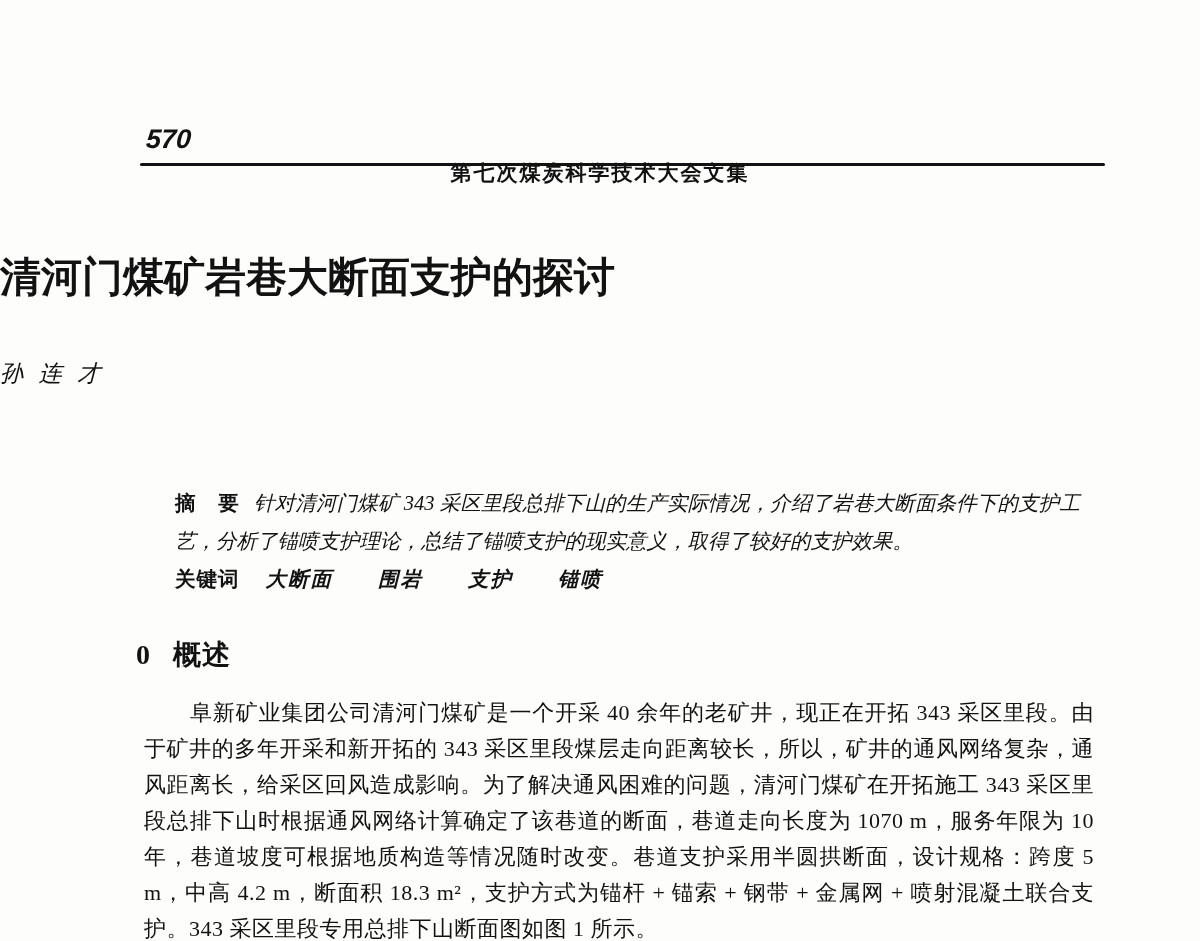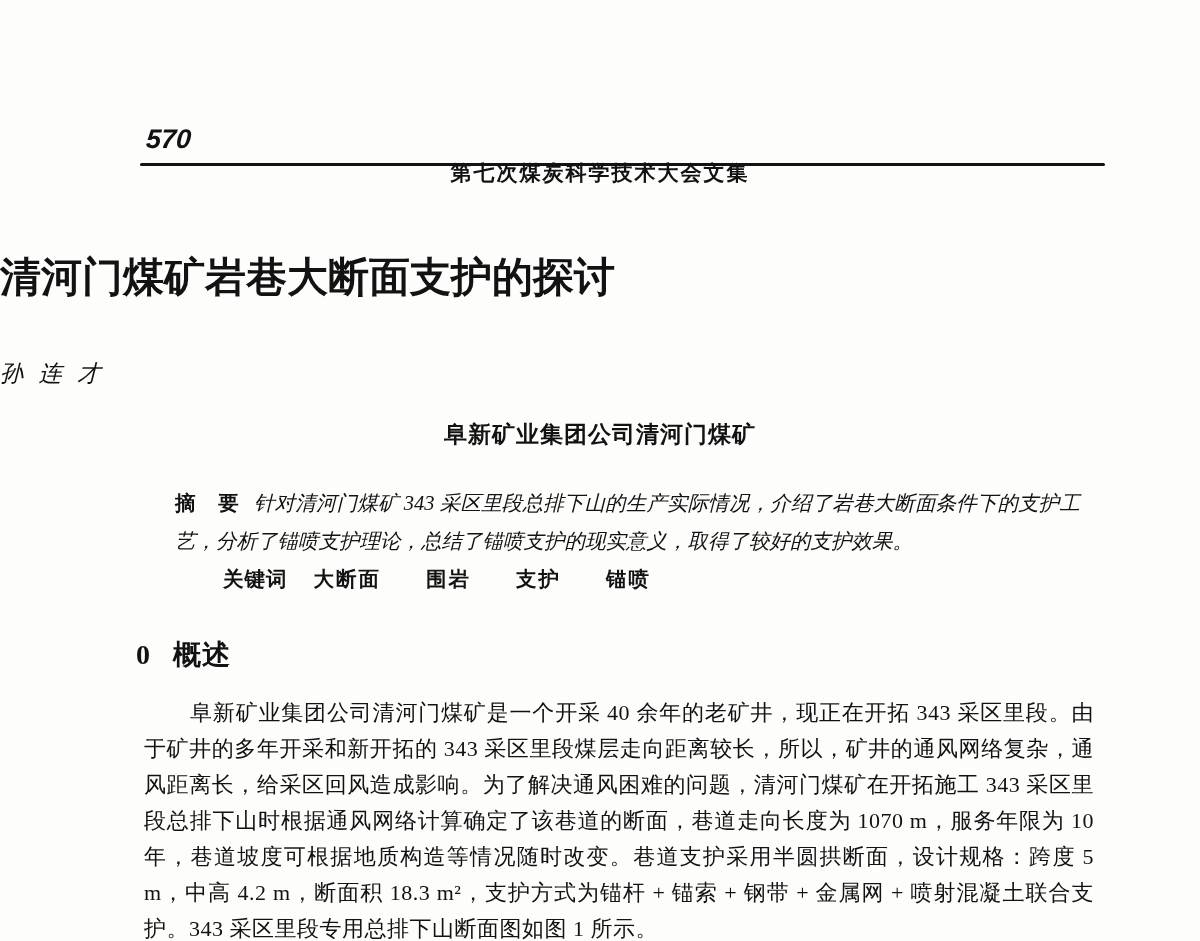--- a/index.html
+++ b/index.html
@@ -105,23 +105,23 @@
     margin-top: 44px;
   }
   .keywords-line {
     margin: 0;
     font-weight: bold;
   }
   .keywords-label {
     font-family: "Liberation Sans", "DejaVu Sans", sans-serif;
     margin-right: 26px;
     letter-spacing: 1px;
-    margin-left: 48px;
   }
   .keyword-list {
+    font-style: italic;
     letter-spacing: 2px;
   }
   
   .section-heading {
     position: absolute;
     left: 136px;
     top: 636px;
     font-family: Liberation Serif, serif;
     font-weight: bold;
     font-size: 28px;
@@ -151,21 +151,20 @@
   <div class="page-number">570</div>
 
   <div class="running-head">第七次煤炭科学技术大会文集</div>
 
   <div class="head-rule"></div>
 
   <h1 class="article-title" style="margin:0;">清河门煤矿岩巷大断面支护的探讨</h1>
 
   <div class="author">孙 连 才</div>
 
-  <div class="affiliation">阜新矿业集团公司清河门煤矿</div>
 
   <div class="abstract-block">
     <p class="abstract-para"><span class="abstract-label">摘　要</span><span>针对清河门煤矿 343 采区里段总排下山的生产实际情况，介绍了岩巷大断面条件下的支护工艺，分析了锚喷支护理论，总结了锚喷支护的现实意义，取得了较好的支护效果。</span></p>
     <p class="keywords-line"><span class="keywords-label">关键词</span><span class="keyword-list">大断面　　围岩　　支护　　锚喷</span></p>
   </div>
 
   <div class="section-heading"><span class="section-number">0</span><span>概述</span></div>
 
   <p class="body-paragraph">阜新矿业集团公司清河门煤矿是一个开采 40 余年的老矿井，现正在开拓 343 采区里段。由于矿井的多年开采和新开拓的 343 采区里段煤层走向距离较长，所以，矿井的通风网络复杂，通风距离长，给采区回风造成影响。为了解决通风困难的问题，清河门煤矿在开拓施工 343 采区里段总排下山时根据通风网络计算确定了该巷道的断面，巷道走向长度为 1070 m，服务年限为 10 年，巷道坡度可根据地质构造等情况随时改变。巷道支护采用半圆拱断面，设计规格：跨度 5 m，中高 4.2 m，断面积 18.3 m²，支护方式为锚杆 + 锚索 + 钢带 + 金属网 + 喷射混凝土联合支护。343 采区里段专用总排下山断面图如图 1 所示。</p>
 

